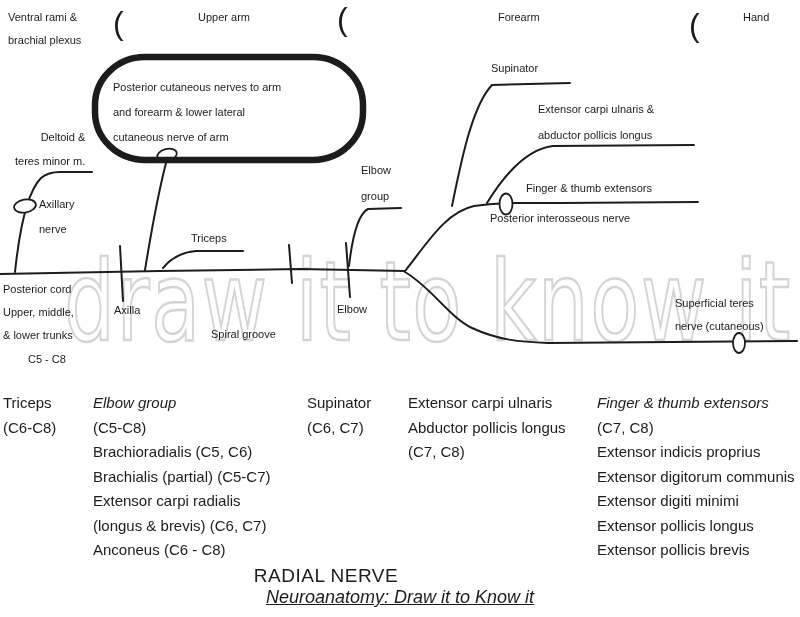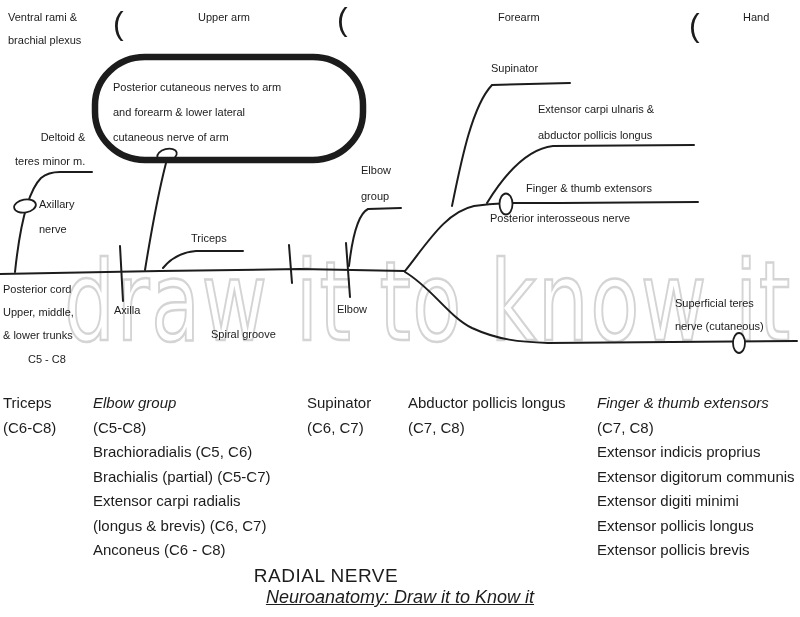--- a/index.html
+++ b/index.html
@@ -129,20 +129,21 @@
 Brachialis (partial) (C5-C7)
 Extensor carpi radialis
 (longus &amp; brevis) (C6, C7)
 Anconeus (C6 - C8)</div>
   </div>
   <div class="mcol" id="mcol2">
     <div class="mhead">Supinator</div>
     <div class="mbody">(C6, C7)</div>
   </div>
   <div class="mcol" id="mcol3">
+    <div class="mhead">Extensor carpi ulnaris</div>
     <div class="mbody">Abductor pollicis longus
 (C7, C8)</div>
   </div>
   <div class="mcol" id="mcol4">
     <div class="mhead">Finger &amp; thumb extensors</div>
     <div class="mbody">(C7, C8)
 Extensor indicis proprius
 Extensor digitorum communis
 Extensor digiti minimi
 Extensor pollicis longus

